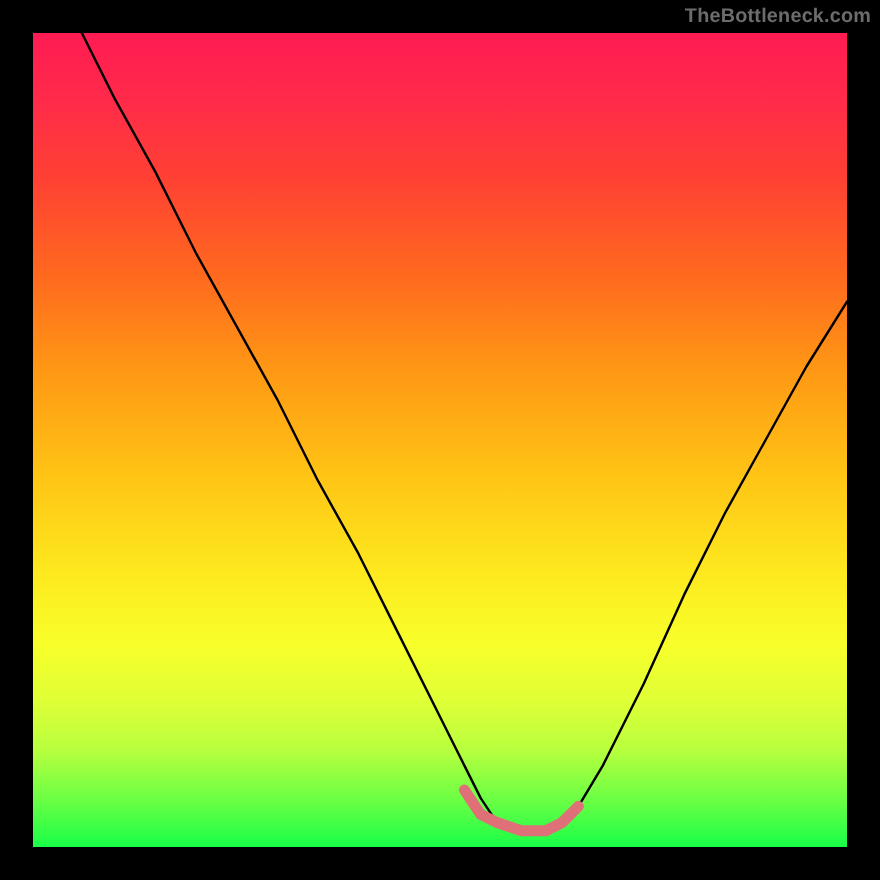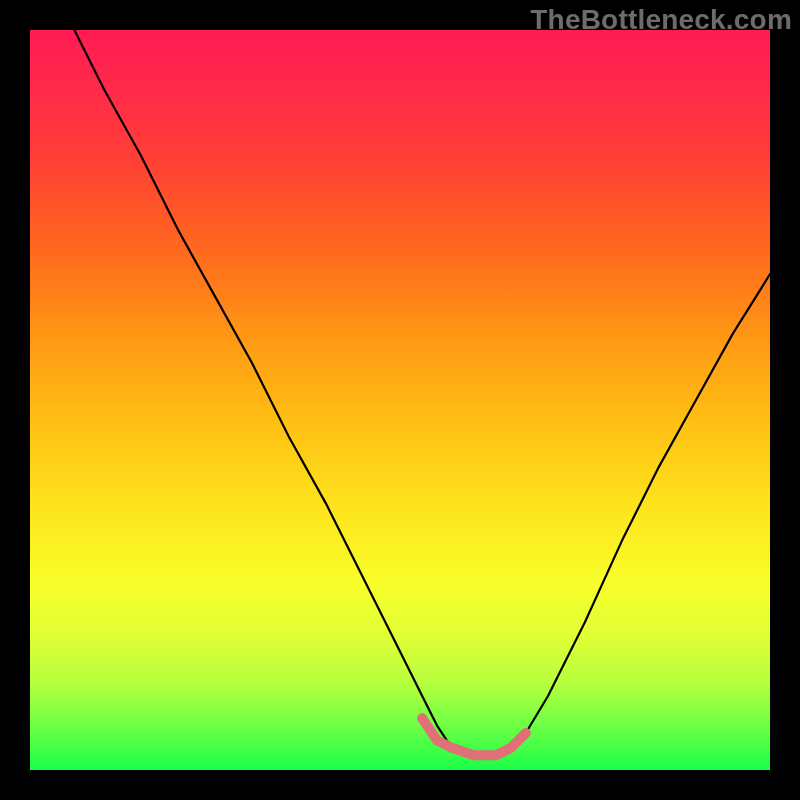--- a/index.html
+++ b/index.html
@@ -45,21 +45,21 @@
   left: 0;
   top: 0;
   width: 740px;
   height: 740px;
 }
 .watermark {
   position: absolute;
   top: 4px;
   right: 8px;
   color: #6c6c6c;
-  font-size: 28px;
+  font-size: 18px;
   font-weight: 600;
   letter-spacing: 0.2px;
 }
 </style>
 </head>
 <body>
 
 <div class="frame">
   <div class="watermark">TheBottleneck.com</div>
 

